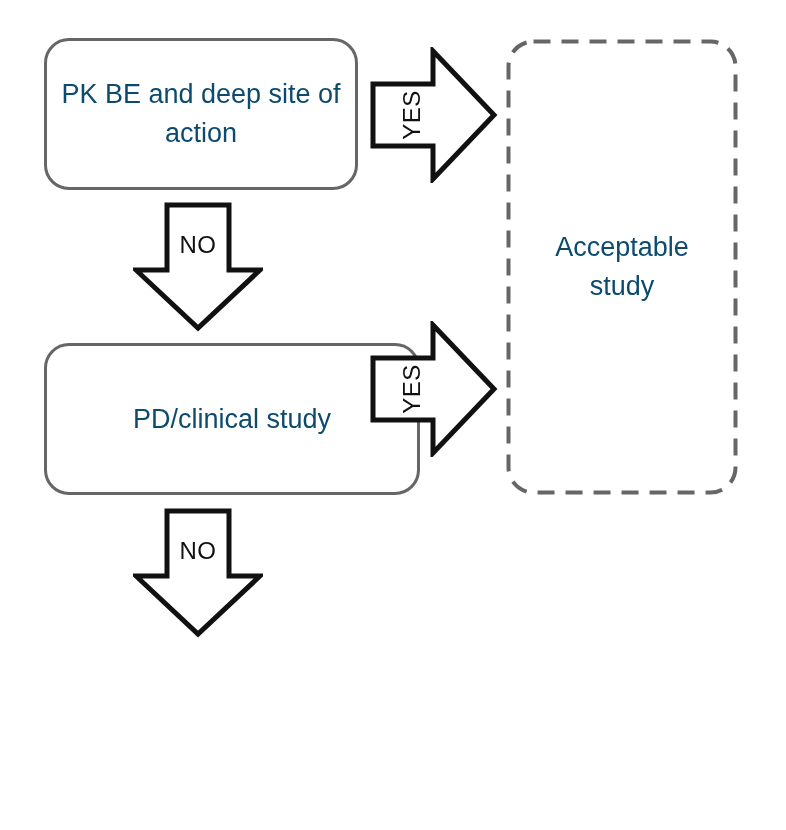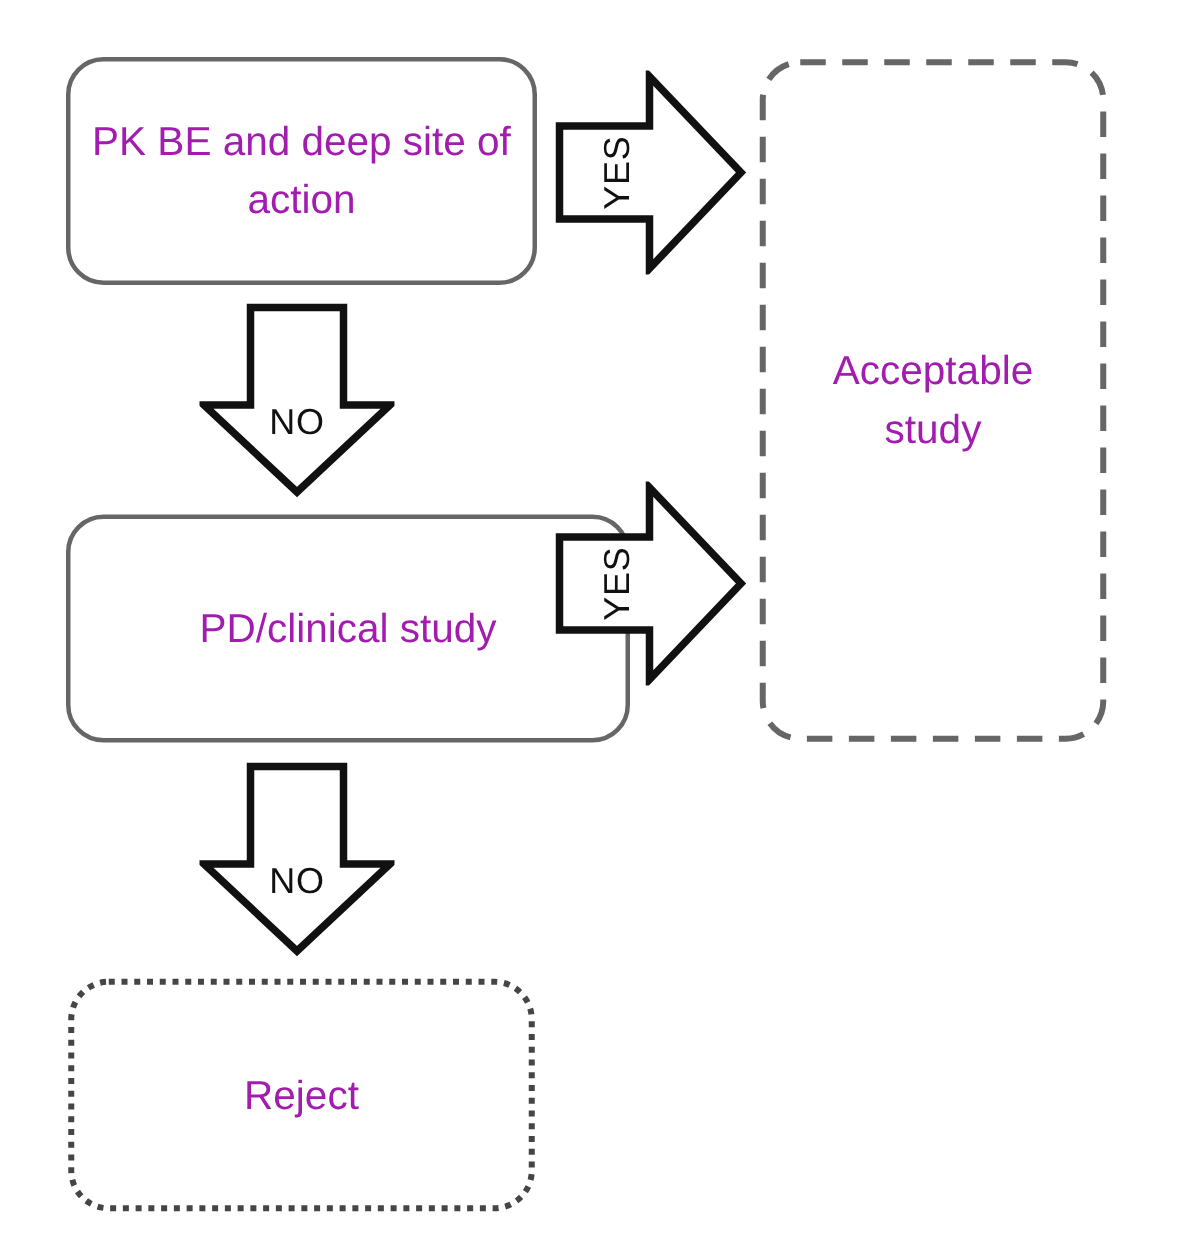--- a/index.html
+++ b/index.html
@@ -14,21 +14,21 @@
     width: 786px; height: 830px;
     background: #ffffff;
     overflow: hidden;
   }
   .node {
     position: absolute;
     display: flex;
     align-items: center;
     justify-content: center;
     text-align: center;
-    color: #a21caf;
+    color: #0c4a6e;
     font-size: 27px;
     line-height: 1.44;
     background: #ffffff;
   }
   .node-label { white-space: pre-line; }
   .node-solid {
     border: 3.5px solid #666666;
     border-radius: 25px;
   }
   .node-pk     { left: 44px;  top: 38px;  width: 314px; height: 152px; }
@@ -54,21 +54,20 @@
     letter-spacing: 0.5px;
   }
   .label-rot {
     left: 42px; top: 50%;
     transform: translate(-50%, -50%) rotate(-90deg);
     white-space: nowrap;
   }
   .label-down {
     left: 0; right: 0; top: 31px;
     text-align: center;
-    margin-top: 37px;
   }
 </style>
 </head>
 <body>
 
 <div class="canvas">
 
   <div class="node node-solid node-pk">
     <span class="node-label">PK BE and deep site of
 action</span>
@@ -107,20 +106,14 @@
   </div>
 
   <div class="node node-bridge">
     <svg class="border-svg" viewBox="0 0 232 456">
       <rect x="2.5" y="2.5" width="227" height="451" rx="25" ry="25" fill="none" stroke="#666666" stroke-width="4" stroke-dasharray="17 11"></rect>
     </svg>
     <span class="node-label">Acceptable
 study</span>
   </div>
 
-  <div class="node node-reject">
-    <svg class="border-svg" viewBox="0 0 312 156">
-      <rect x="2.5" y="2.5" width="307" height="151" rx="25" ry="25" fill="none" stroke="#454545" stroke-width="4" stroke-dasharray="4 4.5"></rect>
-    </svg>
-    <span class="node-label">Reject</span>
-  </div>
 
 </div>
 
 </body></html>

